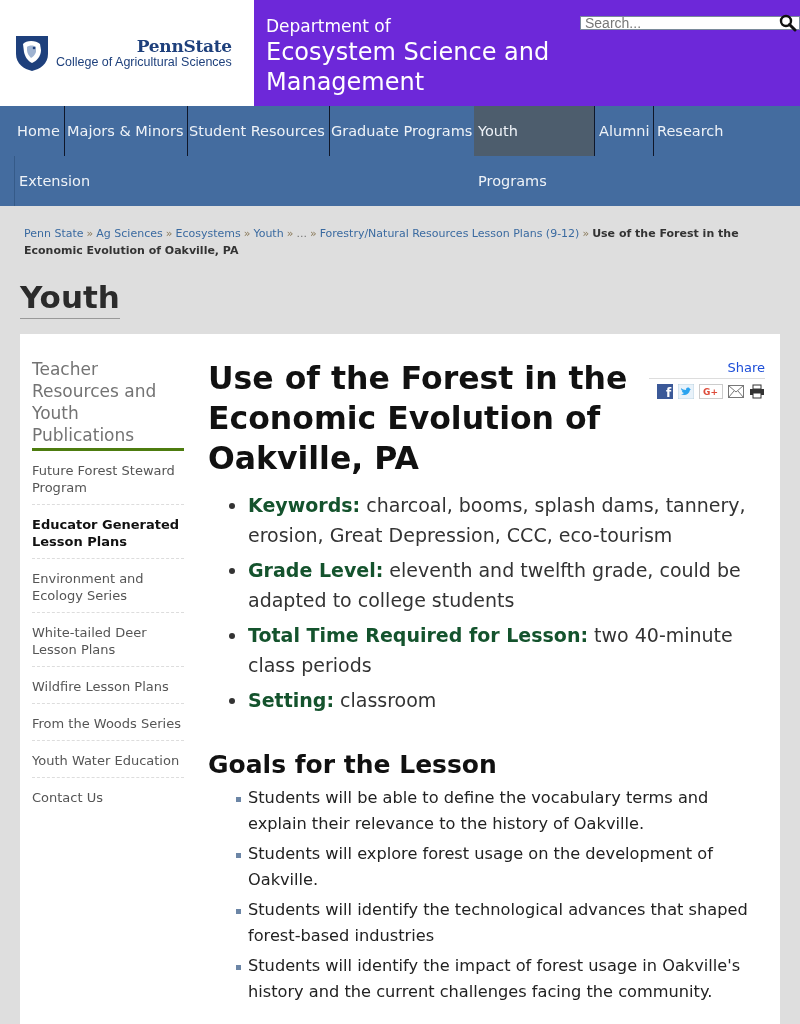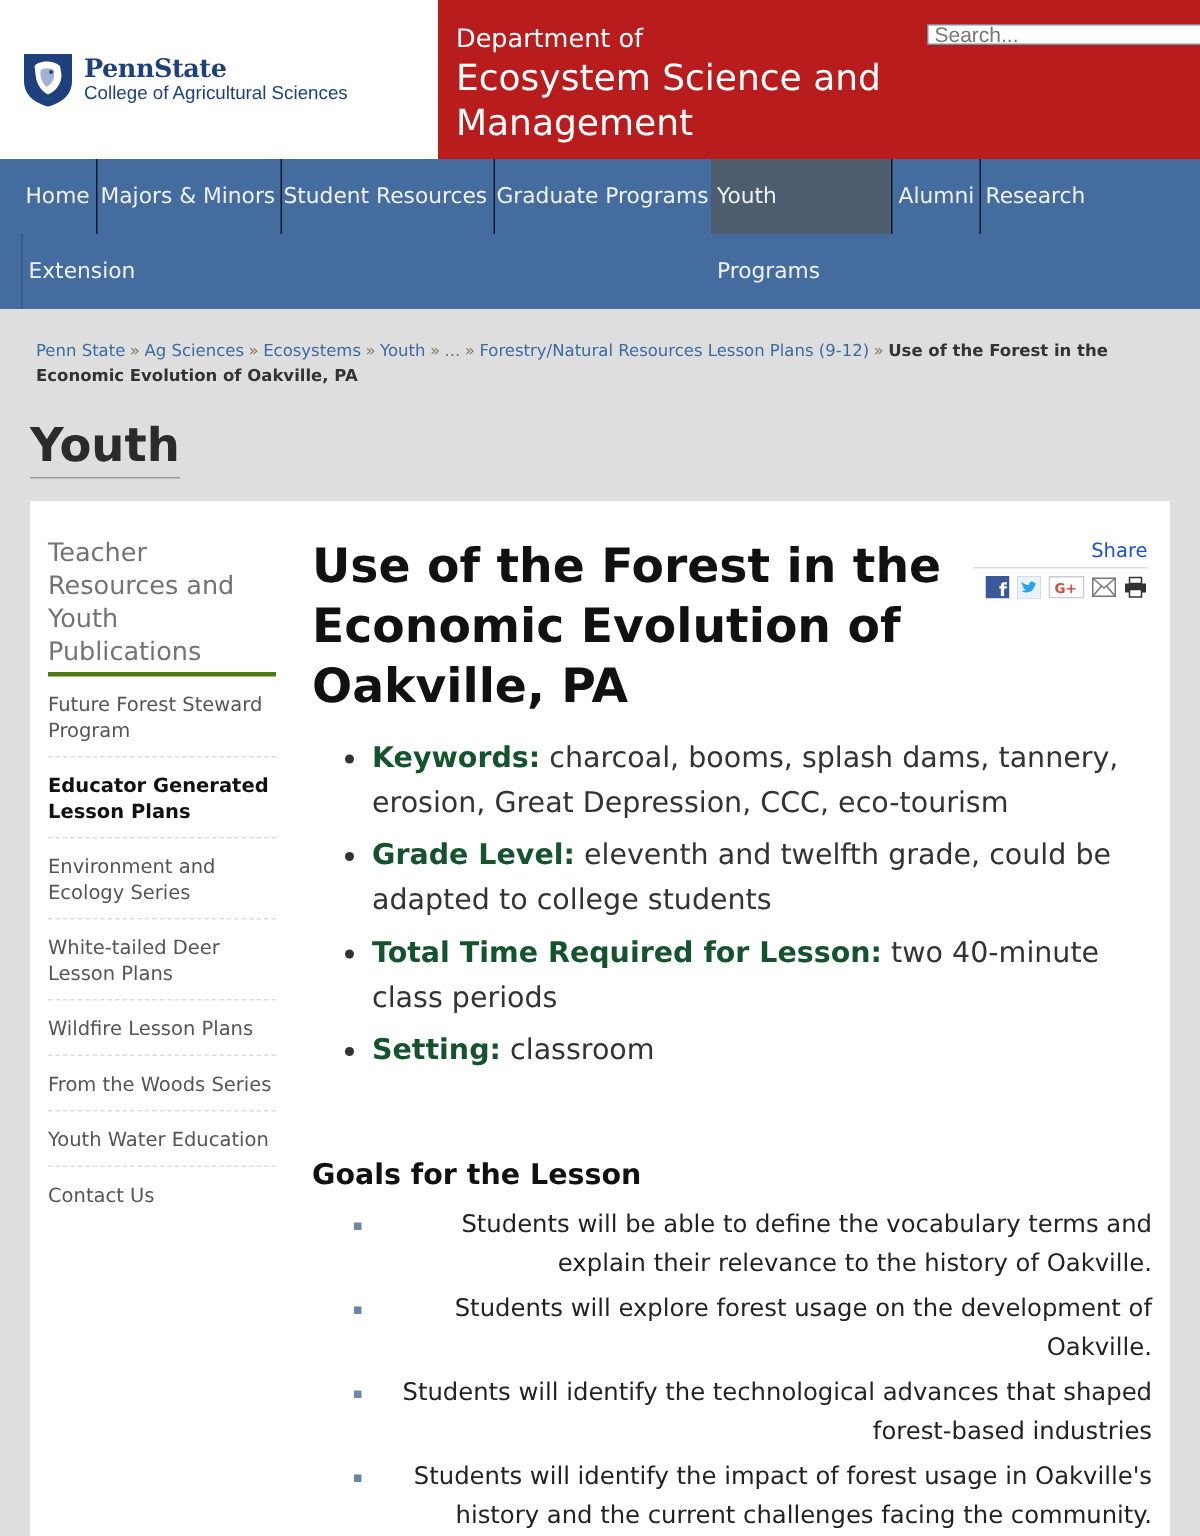--- a/index.html
+++ b/index.html
@@ -1,25 +1,25 @@
 <!DOCTYPE html>
 <html><head>
 <meta charset="utf-8">
 <style>
   * { box-sizing: border-box; margin: 0; padding: 0; }
   html, body { width: 800px; height: 1024px; overflow: hidden; }
   body { background: #dedede; font-family: "DejaVu Sans", sans-serif; color: #333; }
 
   .header { display: flex; height: 106px; }
-  .logo-area { width: 292px; height: 106px; background: #fff; display: flex; align-items: center; padding-left: 14px; }
+  .logo-area { width: 254px; height: 106px; background: #fff; display: flex; align-items: center; padding-left: 14px; text-align: right; }
   .shield { width: 36px; height: 38px; margin-right: 6px; }
   .logo-text { display: flex; flex-direction: column; }
   .logo-ps { font-family: "DejaVu Serif", serif; font-weight: bold; font-size: 17px; color: #1e407c; line-height: 18px; letter-spacing: -0.3px; }
   .logo-cas { font-family: "Liberation Sans", sans-serif; font-size: 12.5px; color: #1e407c; line-height: 15px; }
-  .dept-area { flex: 1; background: #b91c1c; position: relative; padding: 15px 0 0 12px; color: #fff; }
+  .dept-area { flex: 1; background: #6d28d9; position: relative; padding: 15px 0 0 12px; color: #fff; }
   .dept-of { font-size: 17px; line-height: 22px; }
   .dept-name { font-size: 24px; line-height: 30px; width: 310px; }
   .search-box { position: absolute; top: 16px; left: 326px; width: 220px; height: 14px; background: #fff; border: 1px solid #7a8a9a; display: flex; align-items: center; }
   .search-input { border: none; outline: none; flex: 1; height: 22px; padding-left: 4px; font-family: "Liberation Sans", sans-serif; font-size: 14px; color: #777; background: transparent; }
   .search-input::placeholder { color: #777; }
   .search-icon { width: 22px; height: 22px; display: flex; align-items: center; justify-content: center; }
 
   .nav { background: #446c9f; height: 100px; position: relative; }
   .nav-item { position: absolute; height: 50px; line-height: 50px; color: #eef2f7; font-size: 14.5px; padding: 0 4px; border-right: 1px solid #0f172a; }
   .nav-item.active { background: #4d5d6d; }
@@ -44,23 +44,23 @@
   .page-title { font-size: 31.5px; font-weight: bold; color: #111; line-height: 40px; width: 440px; }
   .share { position: absolute; top: 2px; right: 3px; width: 116px; text-align: right; }
   .share-label { font-size: 13px; color: #1d4ed8; padding-bottom: 3px; border-bottom: 1px solid #ddd; }
   .share-icons { display: flex; justify-content: flex-end; gap: 5px; margin-top: 5px; align-items: center; }
   .si { display: inline-block; height: 15px; }
 
   .info-list { margin-top: 12px; padding-left: 40px; list-style: disc; }
   .info-list li { font-size: 19px; line-height: 30px; color: #333; margin-bottom: 5px; }
   .info-list li b { color: #14532d; }
 
-  .goals-title { font-size: 19px; font-weight: bold; color: #111; margin-top: 56px; line-height: 24px; }
+  .goals-title { font-size: 25px; font-weight: bold; color: #111; margin-top: 38px; line-height: 24px; }
   .goals-list { margin-top: 8px; padding-left: 40px; list-style: none; }
-  .goals-list li { font-size: 16.2px; line-height: 26px; color: #222; margin-bottom: 4px; position: relative; text-align: right; }
+  .goals-list li { font-size: 16.2px; line-height: 26px; color: #222; margin-bottom: 4px; position: relative; }
   .goals-list li::before { content: ""; position: absolute; left: -12px; top: 12px; width: 5px; height: 5px; background: #6c86a6; }
 </style>
 </head>
 <body>
 
 <div class="header">
   <div class="logo-area">
     <svg class="shield" viewBox="0 0 36 38">
       <path d="M2 2 L34 2 L34 20 C34 30 26 35 18 37 C10 35 2 30 2 20 Z" fill="#1e407c"></path>
       <path d="M9 10 C12 6 22 6 26 10 L27 16 C27 22 23 27 18 29 C14 27 11 23 10 18 Z" fill="#fff"></path>

